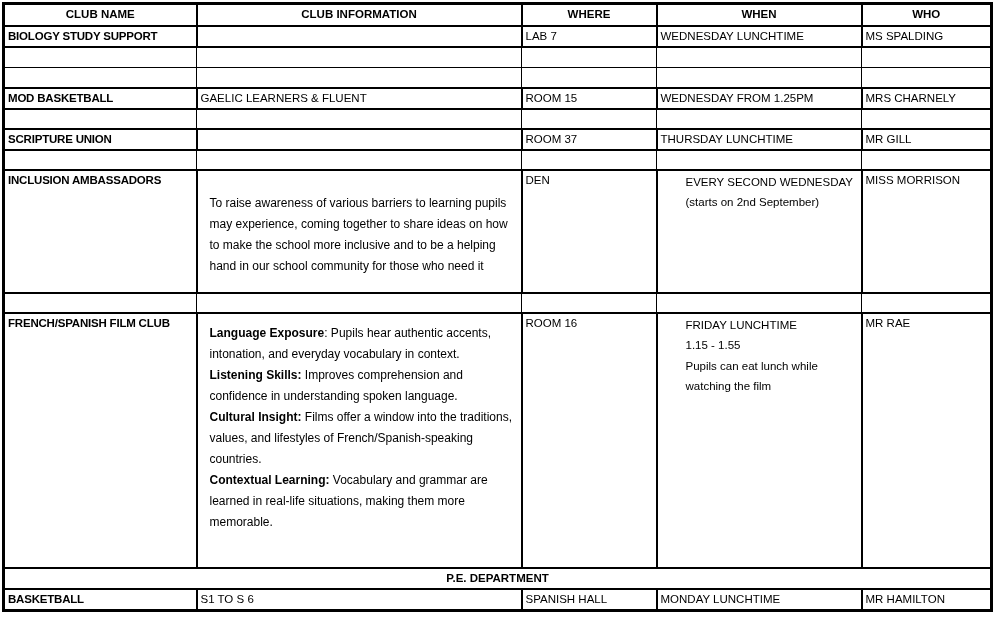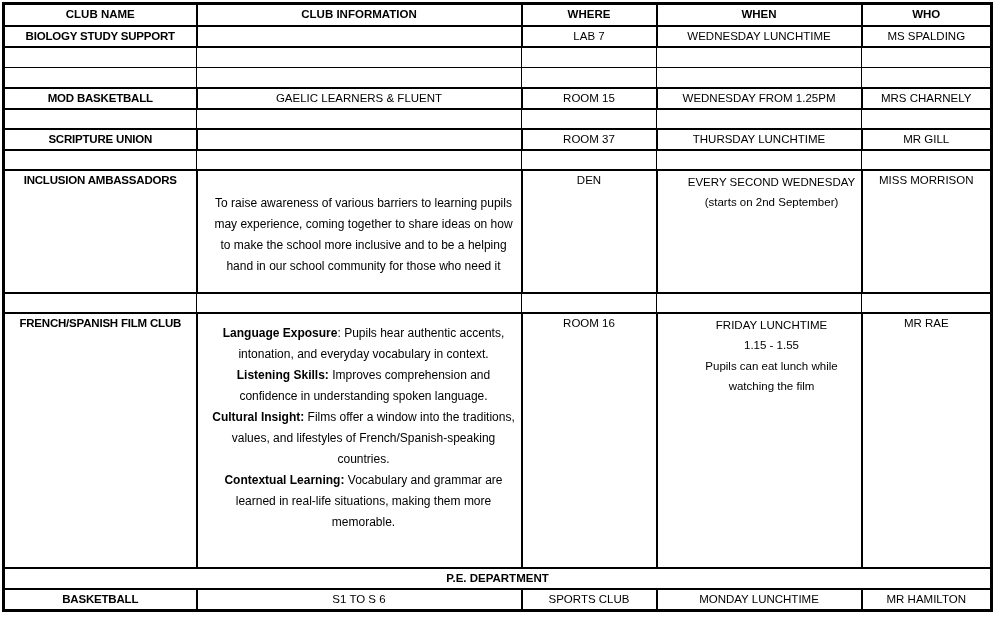--- a/index.html
+++ b/index.html
@@ -27,21 +27,21 @@
     overflow:hidden;
     word-wrap:break-word;
   }
   tr.hdr th{
     border-width:2px;
     font-weight:bold;
     text-align:center;
     font-size:11.5px;
     vertical-align:middle;
   }
-  tr.club td{border-width:2px;text-align:center;}
+  tr.club td{border-width:2px;}
   tr.pe td{
     border-width:2px;
     text-align:center;
     font-weight:bold;
     font-size:11.5px;
     vertical-align:middle;
   }
   td.name{font-weight:bold;font-size:11.5px;letter-spacing:-0.2px;}
   td.desc{font-size:12px;line-height:21px;padding-left:12px;}
   td.desc-inclusion{padding-top:22px;}
@@ -160,19 +160,19 @@
       <td>MR RAE</td>
     </tr>
 
     <tr class="pe" style="height:19px">
       <td colspan="5">P.E. DEPARTMENT</td>
     </tr>
 
     <tr class="club" style="height:22px">
       <td class="name">BASKETBALL</td>
       <td>S1 TO S 6</td>
-      <td>SPORTS CLUB</td>
+      <td>SPANISH HALL</td>
       <td>MONDAY LUNCHTIME</td>
       <td>MR HAMILTON</td>
     </tr>
   </tbody>
     </table>
 </div>
 
 </body></html>

